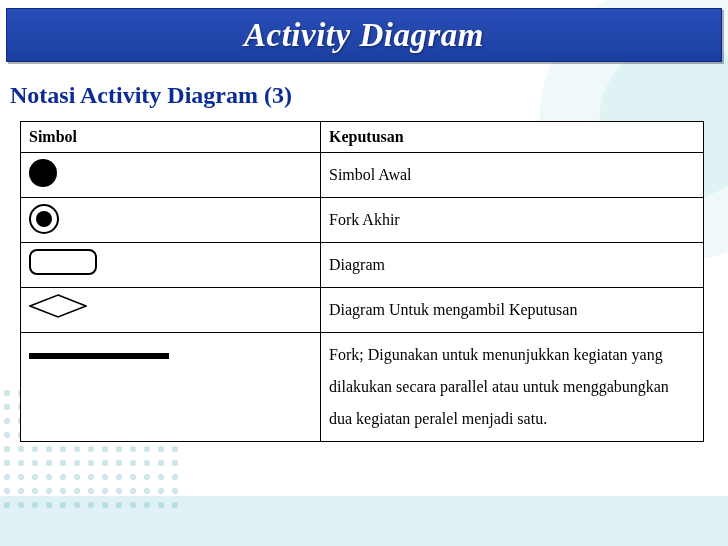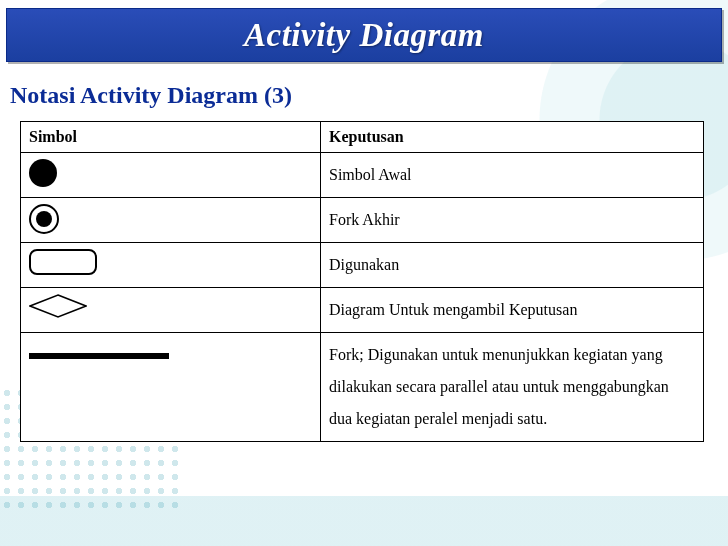--- a/index.html
+++ b/index.html
@@ -140,21 +140,21 @@
       <tr>
         <td class="sym-cell">
           <span class="sym-final"></span>
         </td>
         <td class="desc">Fork Akhir</td>
       </tr>
       <tr>
         <td class="sym-cell">
           <span class="sym-activity"></span>
         </td>
-        <td class="desc">Digunakan</td>
+        <td class="desc">Diagram</td>
       </tr>
       <tr>
         <td class="sym-cell">
           <span class="sym-decision">
             <svg width="58" height="24" viewBox="0 0 58 24">
               <polygon points="29,1 57,12 29,23 1,12" fill="none" stroke="#000" stroke-width="1.6"></polygon>
             </svg>
           </span>
         </td>
         <td class="desc">Diagram Untuk mengambil Keputusan</td>

